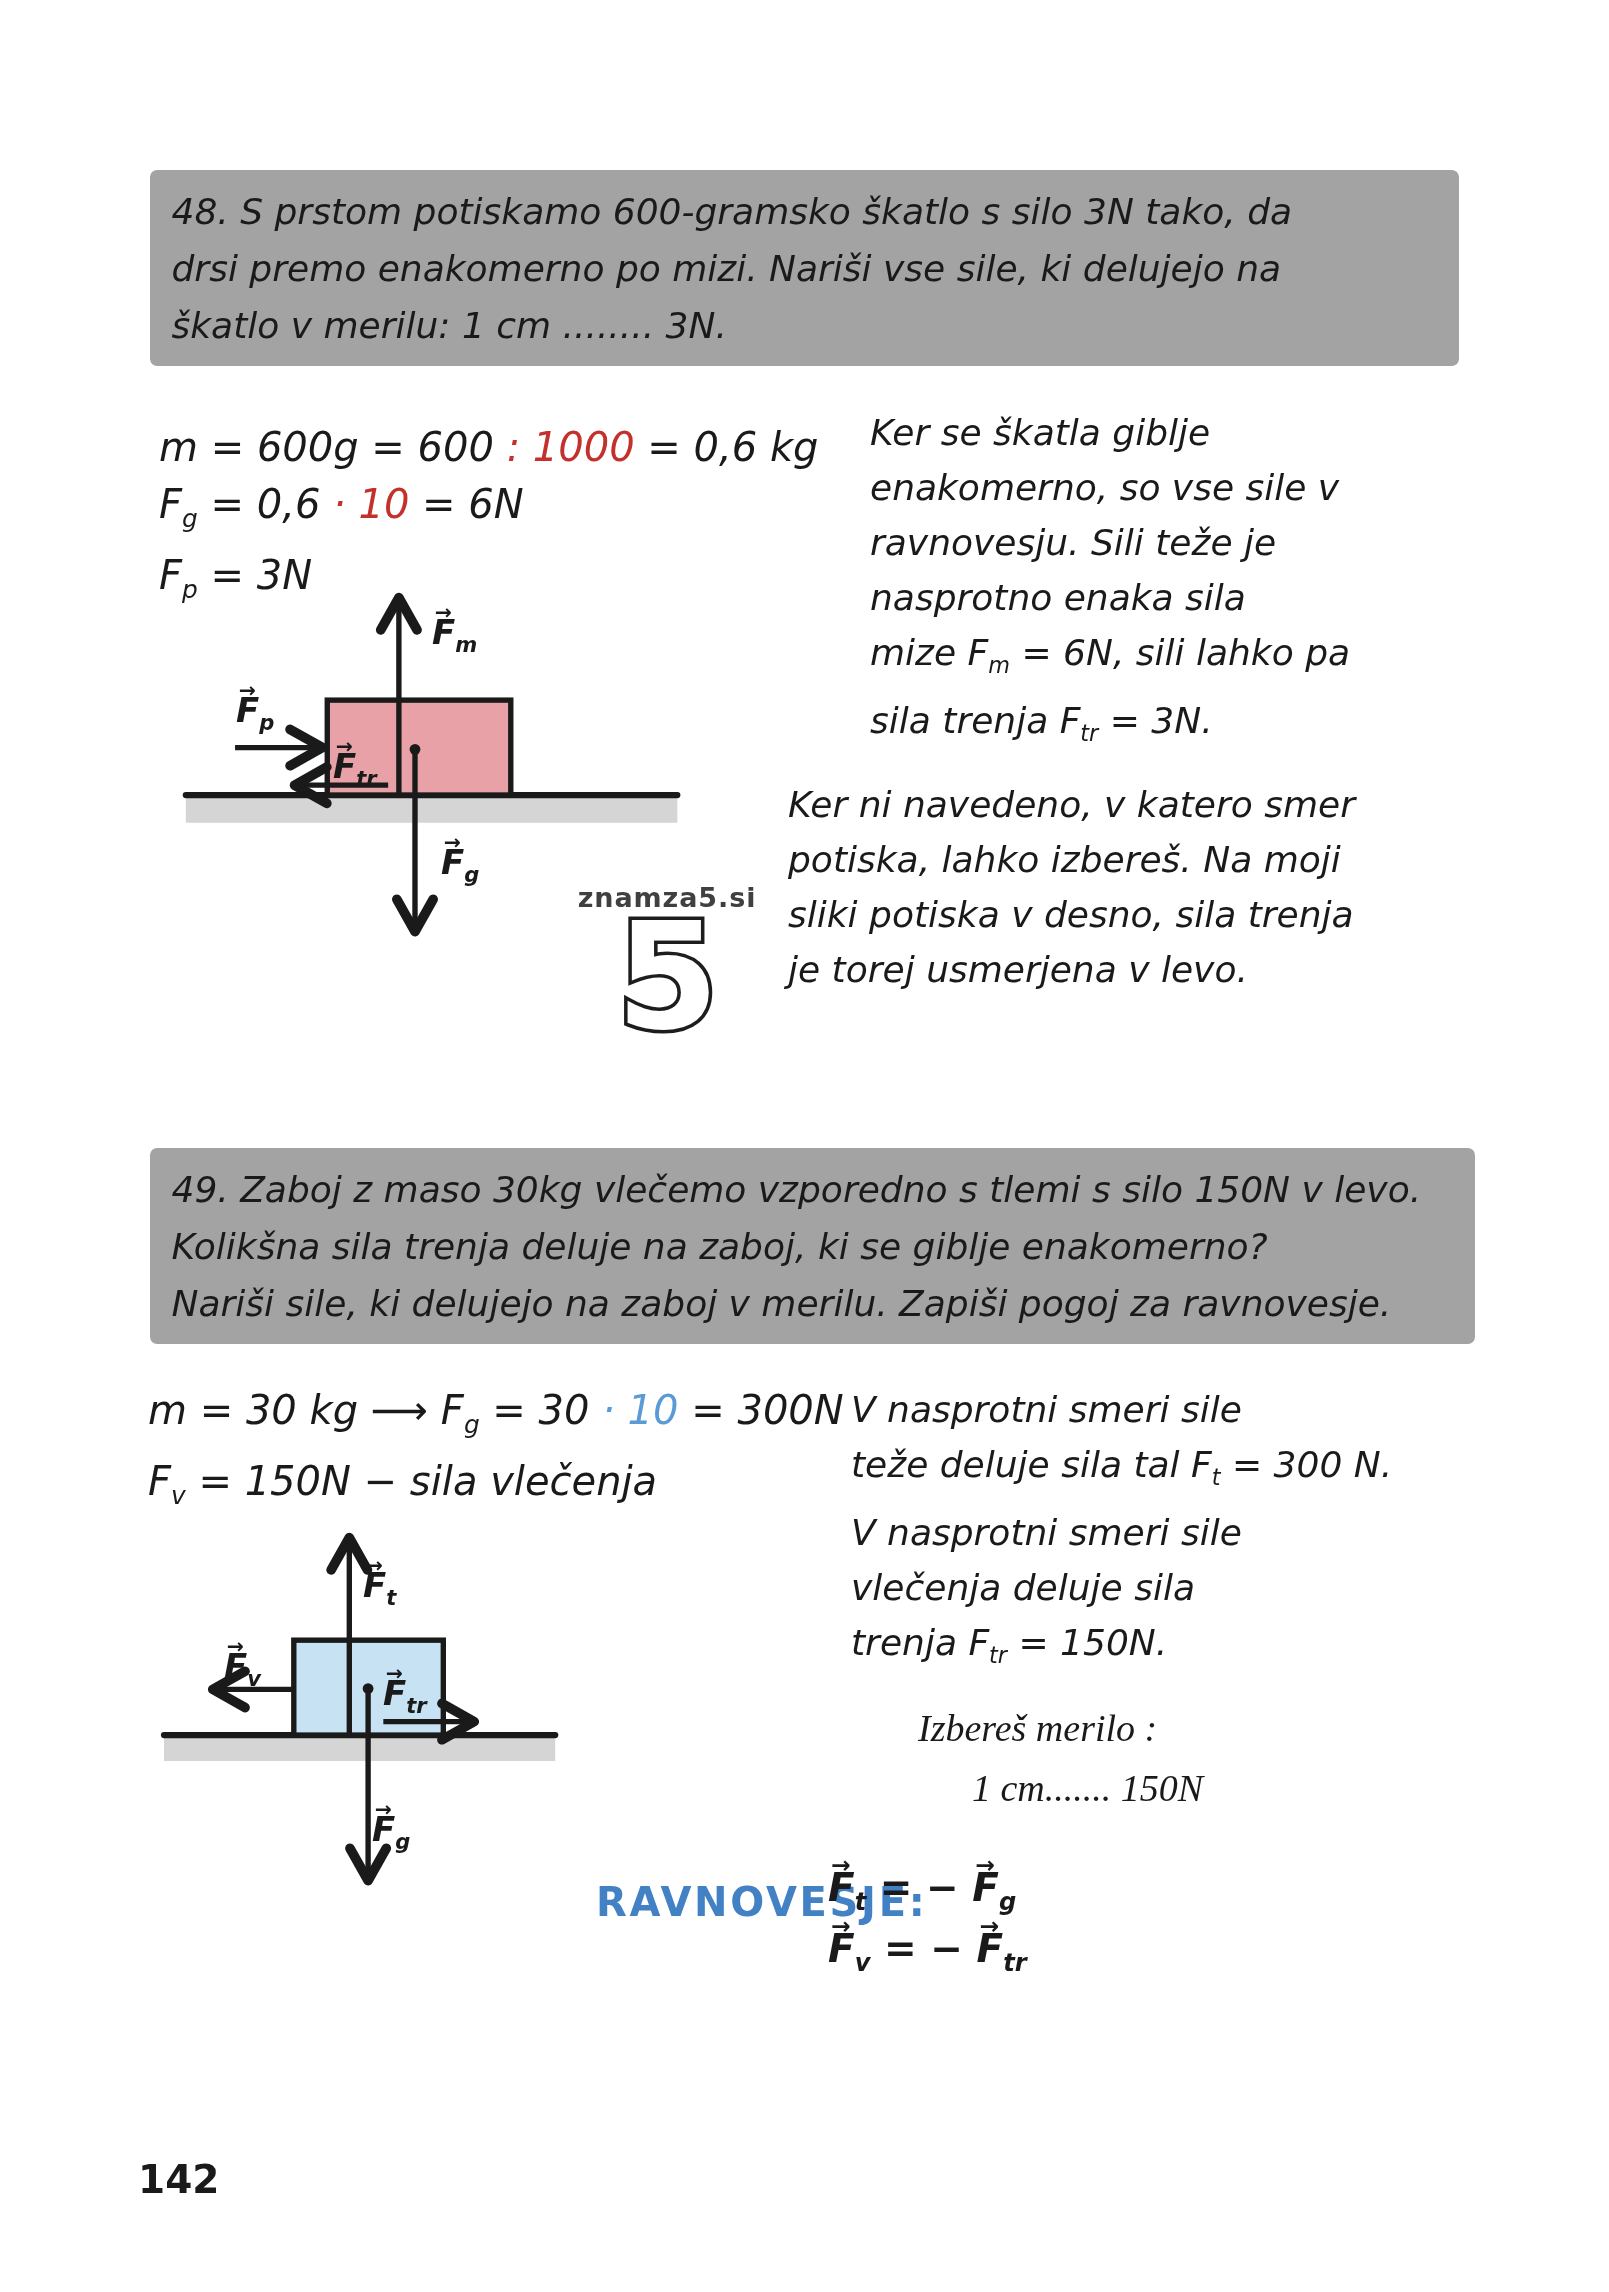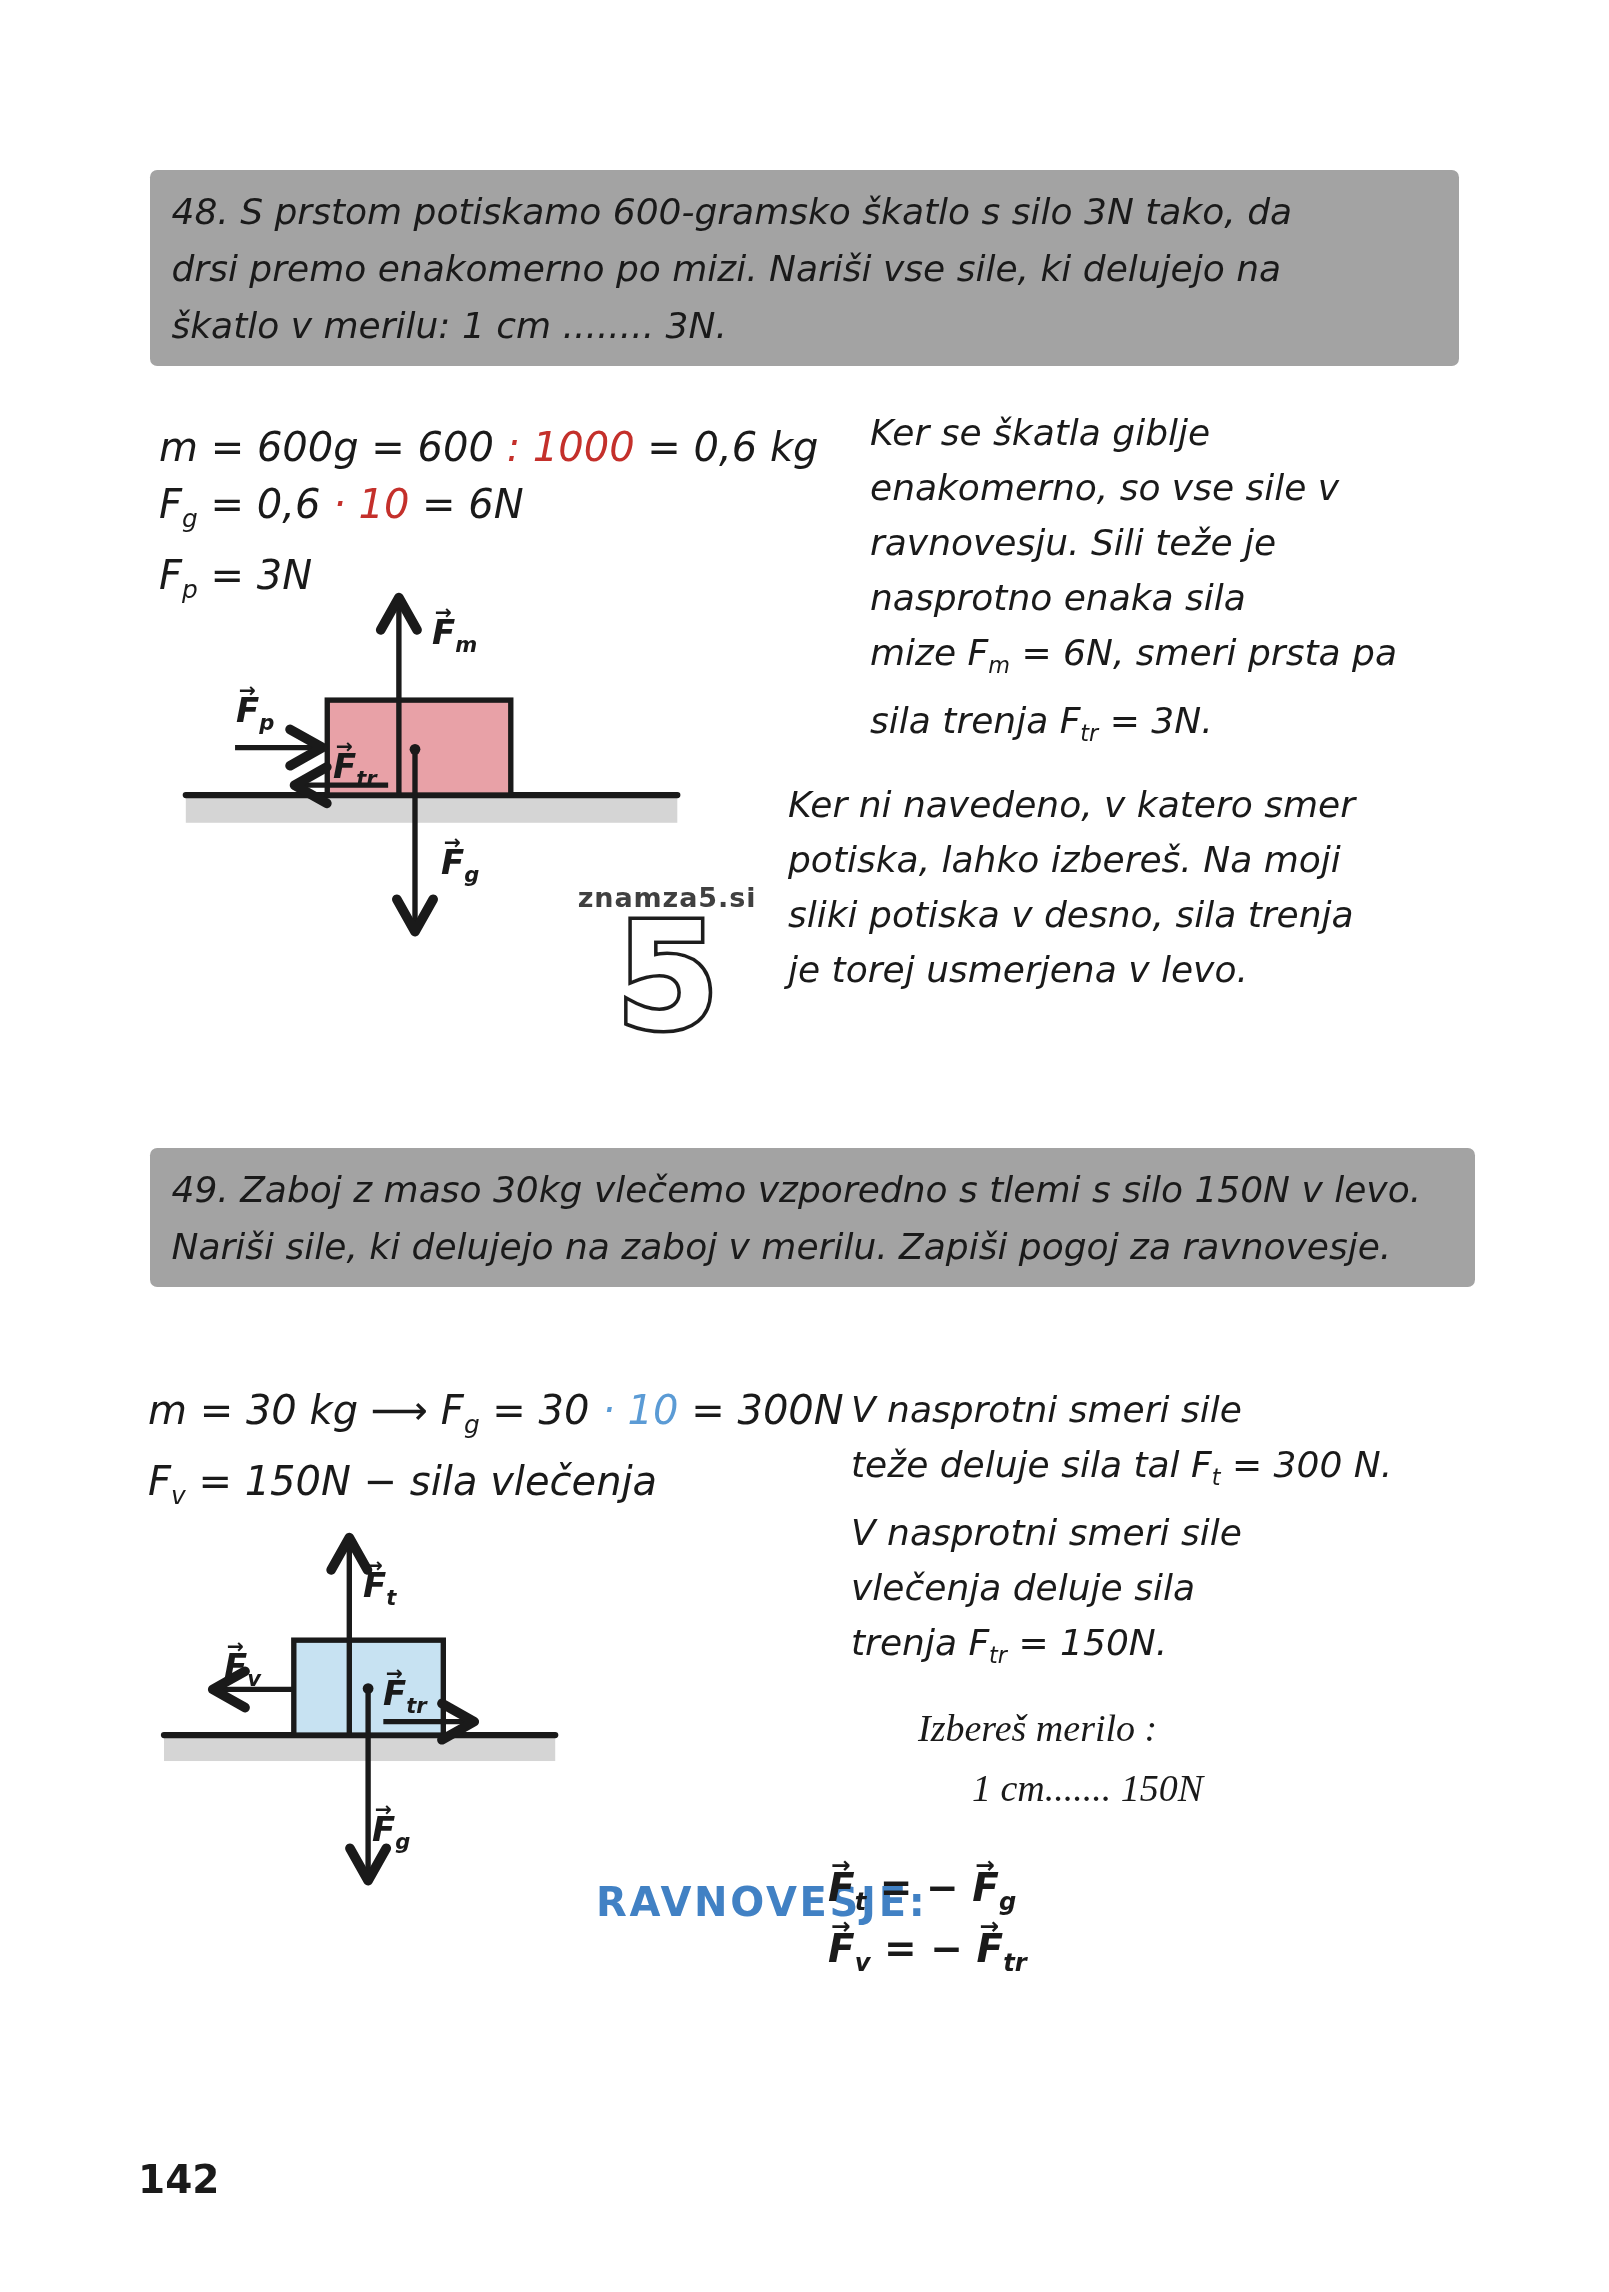--- a/index.html
+++ b/index.html
@@ -38,21 +38,21 @@
     <p><span>m = 600g = 600 </span><span class="red">: 1000</span><span> = 0,6 kg</span></p>
     <p><span>F</span><sub>g</sub><span> = 0,6 </span><span class="red">· 10</span><span> = 6N</span></p>
     <p><span>F</span><sub>p</sub><span> = 3N</span></p>
   </div>
 
   <div class="abs note hand" style="left:870px;top:405px;">
     <p>Ker se škatla giblje</p>
     <p>enakomerno, so vse sile v</p>
     <p>ravnovesju. Sili teže je</p>
     <p>nasprotno enaka sila</p>
-    <p><span>mize F</span><sub>m</sub><span> = 6N, smeri prsta pa</span></p>
+    <p><span>mize F</span><sub>m</sub><span> = 6N, sili lahko pa</span></p>
     <p><span>sila trenja F</span><sub>tr</sub><span> = 3N.</span></p>
   </div>
 
   <div class="abs note hand" style="left:788px;top:777px;">
     <p>Ker ni navedeno, v katero smer</p>
     <p>potiska, lahko izbereš. Na moji</p>
     <p>sliki potiska v desno, sila trenja</p>
     <p>je torej usmerjena v levo.</p>
   </div>
 
@@ -80,20 +80,21 @@
 
   <div class="abs" style="left:573px;top:882px;width:188px;text-align:center;">
     <div class="logo-text">znamza5.si</div>
     <svg width="179" height="130" viewBox="0 0 200 145">
       <text x="100" y="128" text-anchor="middle" font-family="DejaVu Sans, sans-serif" font-size="165" font-weight="bold" fill="#ffffff" stroke="#1d1d1d" stroke-width="8" paint-order="stroke">5</text>
     </svg>
   </div>
 
   <section class="abs statement hand" style="left:150px;top:1148px;width:1325px;">
     <p>49. Zaboj z maso 30kg vlečemo vzporedno s tlemi s silo 150N v levo.</p>
+    <p>Kolikšna sila trenja deluje na zaboj, ki se giblje enakomerno?</p>
     <p>Nariši sile, ki delujejo na zaboj v merilu. Zapiši pogoj za ravnovesje.</p>
   </section>
 
   <div class="abs calc hand" style="left:148px;top:1382px;">
     <p><span>m = 30 kg </span><span>⟶</span><span> F</span><sub>g</sub><span> = 30 </span><span class="blu">· 10</span><span> = 300N</span></p>
     <p><span>F</span><sub>v</sub><span> = 150N − sila vlečenja</span></p>
   </div>
 
   <div class="abs note hand" style="left:851px;top:1382px;width:627px;">
     <p>V nasprotni smeri sile</p>

